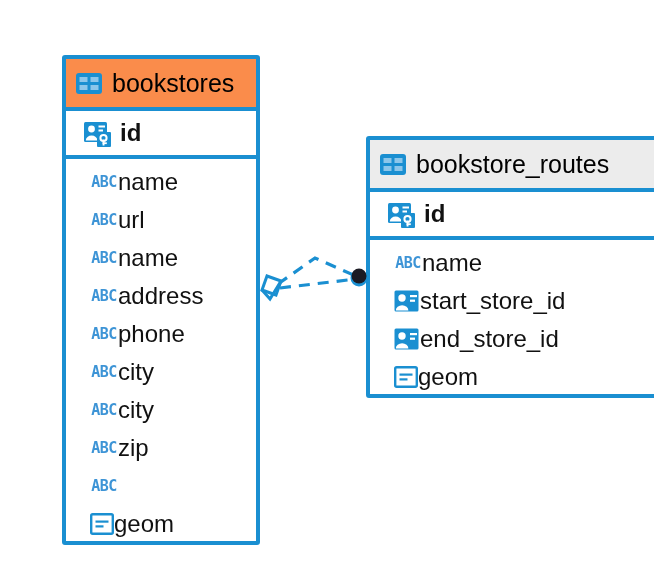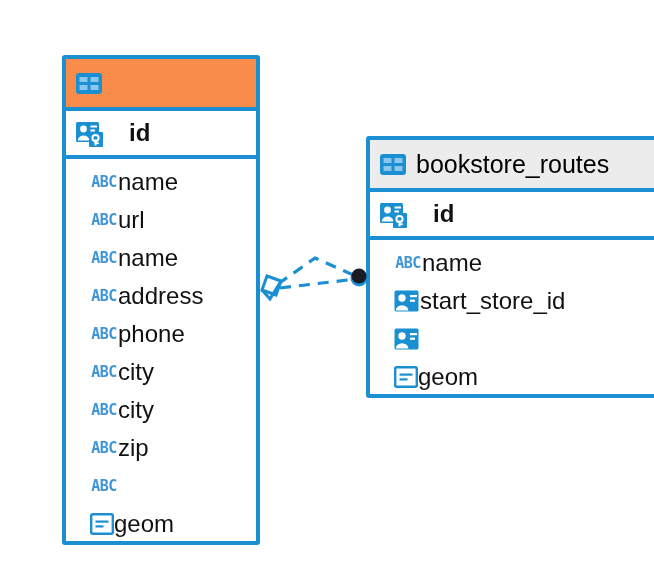--- a/index.html
+++ b/index.html
@@ -33,21 +33,21 @@
   .entity-title{
     font-size:25px;
     color:#000000;
     line-height:1;
     white-space:nowrap;
   }
   .pk-row{
     box-sizing:border-box;
     height:48px;
     display:flex;align-items:center;
-    padding:0 10px;gap:26px;
+    padding:0 18px;gap:9px;
     border-bottom:4px solid var(--edge,#1a8fd1);
   }
   .pk-row .field-label{font-weight:bold;}
   .fields{padding:4px 0 6px 0;}
   .field-row{
     box-sizing:border-box;
     height:38px;
     display:flex;align-items:center;
     padding:0 24px;
   }
@@ -85,20 +85,21 @@
     <div class="entity-header orange">
       <span class="icon">
         <svg width="26" height="21" viewBox="0 0 26 21">
           <rect x="0" y="0" width="26" height="21" rx="3" fill="#1a8fd1"></rect>
           <rect x="3.5" y="4" width="8" height="5" fill="#8cc6ea"></rect>
           <rect x="14.5" y="4" width="8" height="5" fill="#8cc6ea"></rect>
           <rect x="3.5" y="12" width="8" height="5" fill="#8cc6ea"></rect>
           <rect x="14.5" y="12" width="8" height="5" fill="#8cc6ea"></rect>
         </svg>
       </span>
+      <span class="entity-title">bookstores</span>
     </div>
 
     <div class="pk-row">
       <span class="icon">
         <svg width="27" height="27" viewBox="0 0 27 27">
           <rect x="0" y="2" width="23" height="20" rx="1.5" fill="#1a8fd1"></rect>
           <circle cx="7.5" cy="9" r="3.4" fill="#ffffff"></circle>
           <path d="M1.8 20.5 a5.8 5.0 0 0 1 11.6 0 z" fill="#ffffff"></path>
           <rect x="14.5" y="5.5" width="6.5" height="2" fill="#ffffff"></rect>
           <rect x="14.5" y="9.5" width="4.5" height="2" fill="#ffffff"></rect>
@@ -230,20 +231,21 @@
       <div class="field-row">
         <span class="icon">
           <svg width="26" height="22" viewBox="0 0 26 22">
             <rect x="0.5" y="0.5" width="24" height="21" rx="1.5" fill="#1a8fd1"></rect>
             <circle cx="8" cy="8" r="3.7" fill="#ffffff"></circle>
             <path d="M1.8 20.6 a6.3 5.4 0 0 1 12.6 0 z" fill="#ffffff"></path>
             <rect x="16" y="5" width="7" height="2.2" fill="#ffffff"></rect>
             <rect x="16" y="9.6" width="5" height="2.2" fill="#ffffff"></rect>
           </svg>
         </span>
+        <span class="field-label">end_store_id</span>
       </div>
 
       <div class="field-row">
         <span class="icon">
           <svg width="24" height="22" viewBox="0 0 24 22">
             <rect x="1.2" y="1.2" width="21.6" height="19.6" rx="1.5" fill="#ffffff" stroke="#1a8fd1" stroke-width="2.4"></rect>
             <rect x="5.5" y="7.5" width="13" height="2.2" fill="#1a8fd1"></rect>
             <rect x="5.5" y="12.3" width="8" height="2.2" fill="#1a8fd1"></rect>
           </svg>
         </span>

